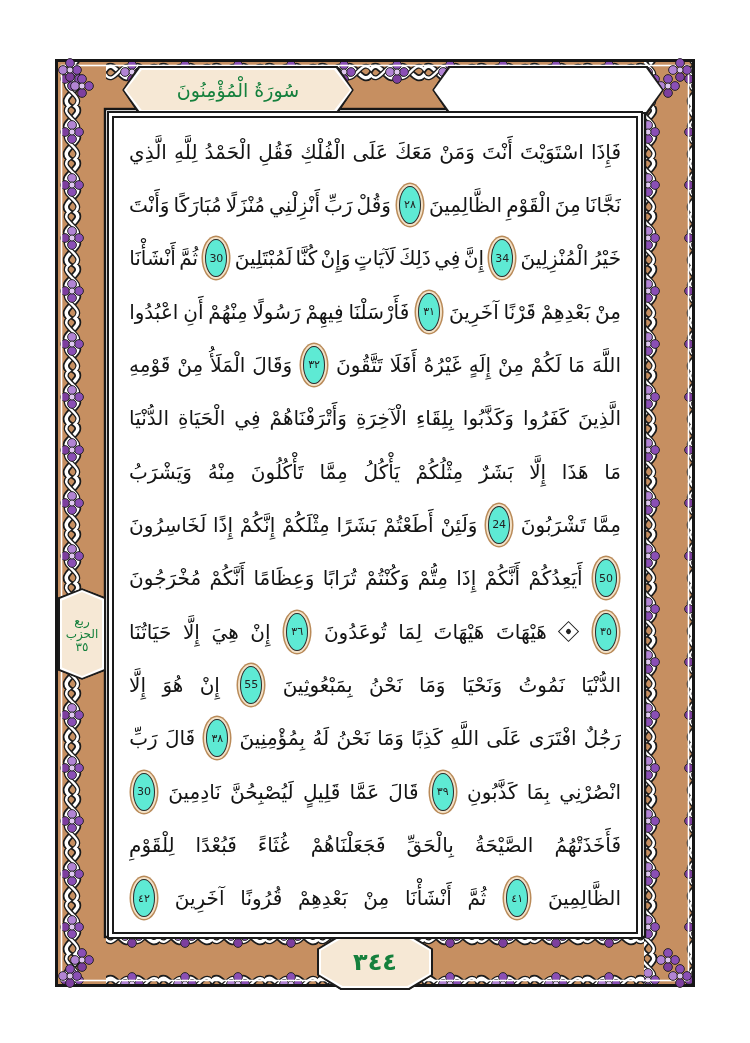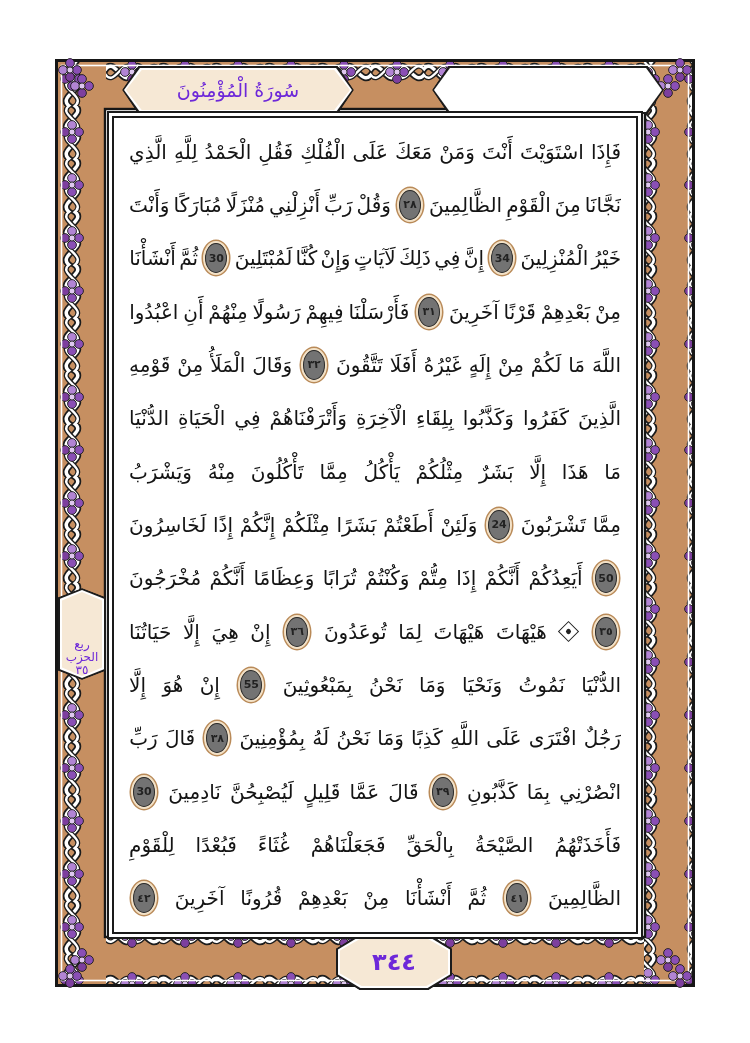--- a/index.html
+++ b/index.html
@@ -18,47 +18,47 @@
   .hexH,.hexH .c-l1,.hexH .c-l2,.hexH .c-l3{
     clip-path:polygon(0 50%,7% 0,93% 0,100% 50%,93% 100%,7% 100%);
   }
   .hexV,.hexV .c-l1,.hexV .c-l2,.hexV .c-l3{
     clip-path:polygon(50% 0,100% 10%,100% 90%,50% 100%,0 90%,0 10%);
   }
   .octB,.octB .c-l1,.octB .c-l2,.octB .c-l3{
     clip-path:polygon(20% 0,80% 0,100% 26%,100% 74%,80% 100%,20% 100%,0 74%,0 26%);
   }
   .cartouche .label{
-    direction:rtl;font-size:19px;line-height:1;white-space:nowrap;color:#6d28d9;
+    direction:rtl;font-size:19px;line-height:1;white-space:nowrap;color:#15803d;
   }
   #surah-cartouche{left:122px;top:66px;width:232px;height:48px;}
   #juz-cartouche{left:432px;top:66px;width:232px;height:48px;}
   #hizb-cartouche{left:58px;top:588px;width:48px;height:92px;}
-  #hizb-cartouche .c-l3{flex-direction:column;gap:1px;justify-content:flex-end;}
+  #hizb-cartouche .c-l3{flex-direction:column;gap:1px;}
   #hizb-cartouche .label{font-size:12px;}
-  #page-cartouche{left:336px;top:934px;width:116px;height:56px;}
+  #page-cartouche{left:317px;top:934px;width:116px;height:56px;}
   #page-cartouche .label{font-size:24px;font-weight:bold;letter-spacing:2px;}
   
   #text-area{
     position:absolute;left:112px;top:116px;width:526px;height:818px;
     background:#ffffff;border:2px solid #1a1a1a;box-sizing:border-box;
     box-shadow:0 0 0 3px #ffffff,0 0 0 5px #1a1a1a;
     padding:8px 15px;display:flex;flex-direction:column;justify-content:space-between;
   }
   .mline{
     direction:rtl;display:flex;justify-content:space-between;align-items:center;
     height:51px;overflow:hidden;font-size:20px;color:#141414;
   }
   .word{white-space:nowrap;}
   .ayah-badge{
-    flex:0 0 auto;width:22px;height:30px;border-radius:50%;
-    background:#737373;border:1px solid #2a2a2a;box-sizing:border-box;
+    flex:0 0 auto;width:22px;height:38px;border-radius:50%;
+    background:#5eead4;border:1px solid #2a2a2a;box-sizing:border-box;
     box-shadow:0 0 0 2px #f3e2c8,0 0 0 3.5px #b98a58;
     display:flex;align-items:center;justify-content:center;
-    font-size:11px;line-height:1;color:#222;margin:0 4px;font-weight:bold;
+    font-size:11px;line-height:1;color:#222;margin:0 4px;
   }
   .rub-marker{
     flex:0 0 auto;position:relative;width:13px;height:13px;margin:0 3px;
     border:1.6px solid #222;transform:rotate(45deg);background:#fff;
   }
   .rub-marker .dot{
     position:absolute;left:50%;top:50%;width:5px;height:5px;margin:-2.5px 0 0 -2.5px;
     background:#222;border-radius:50%;
   }
 </style>

